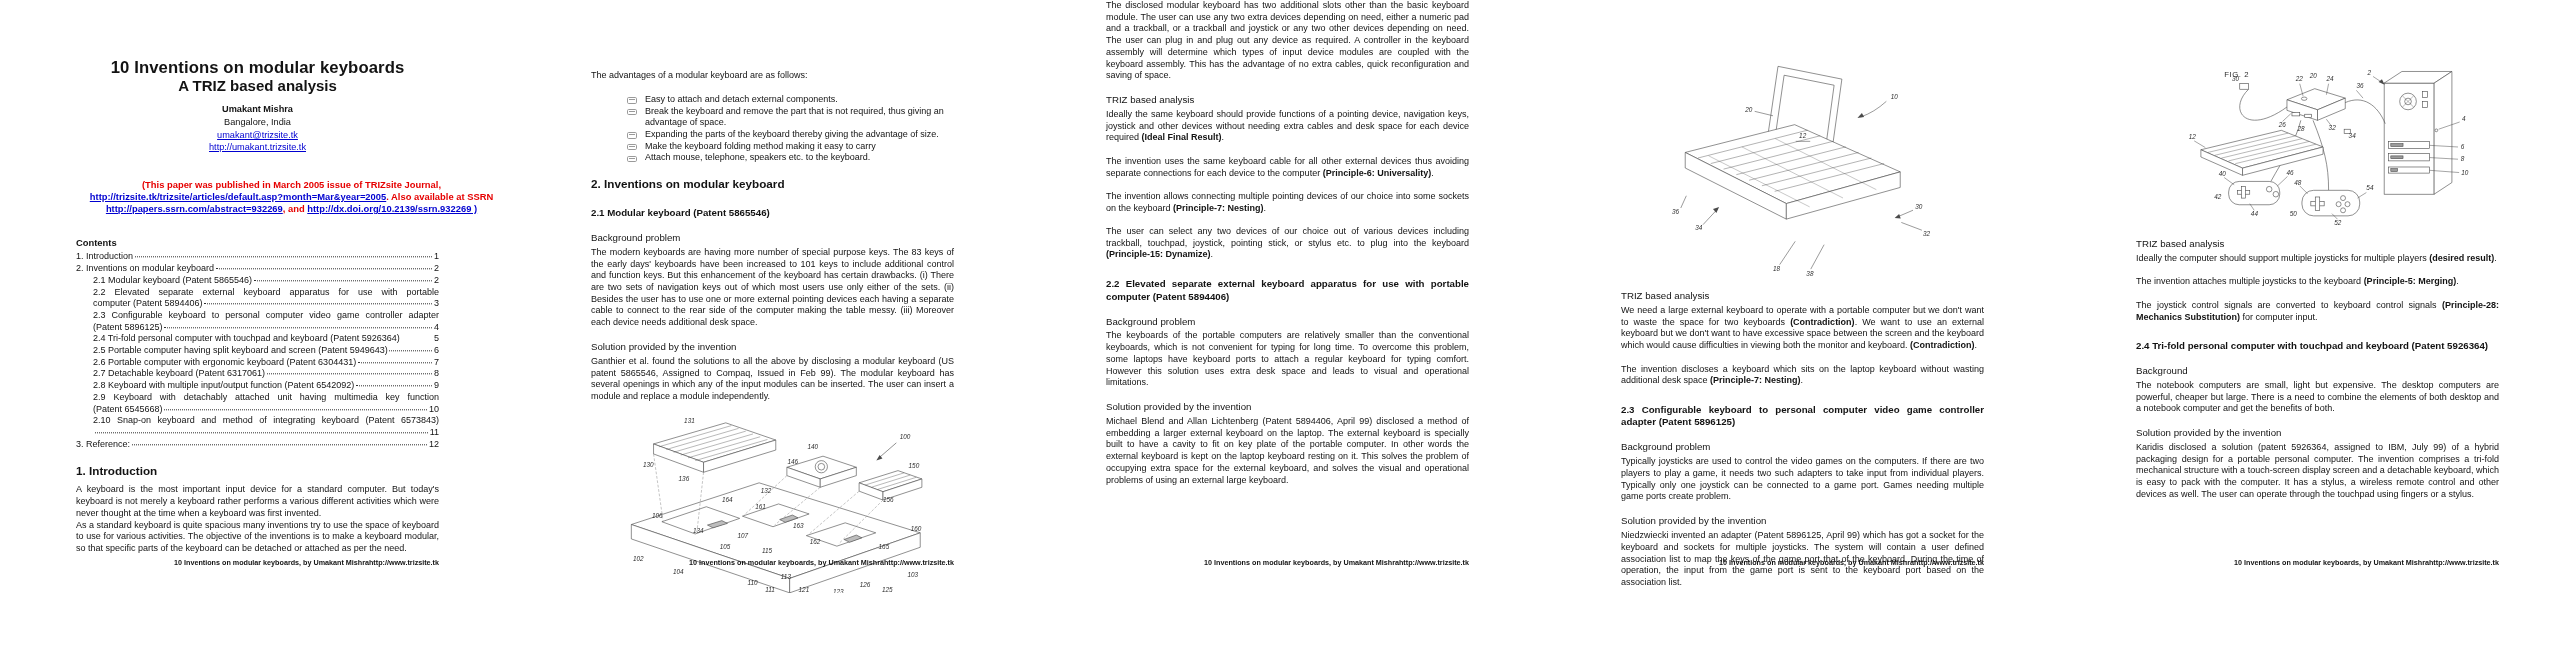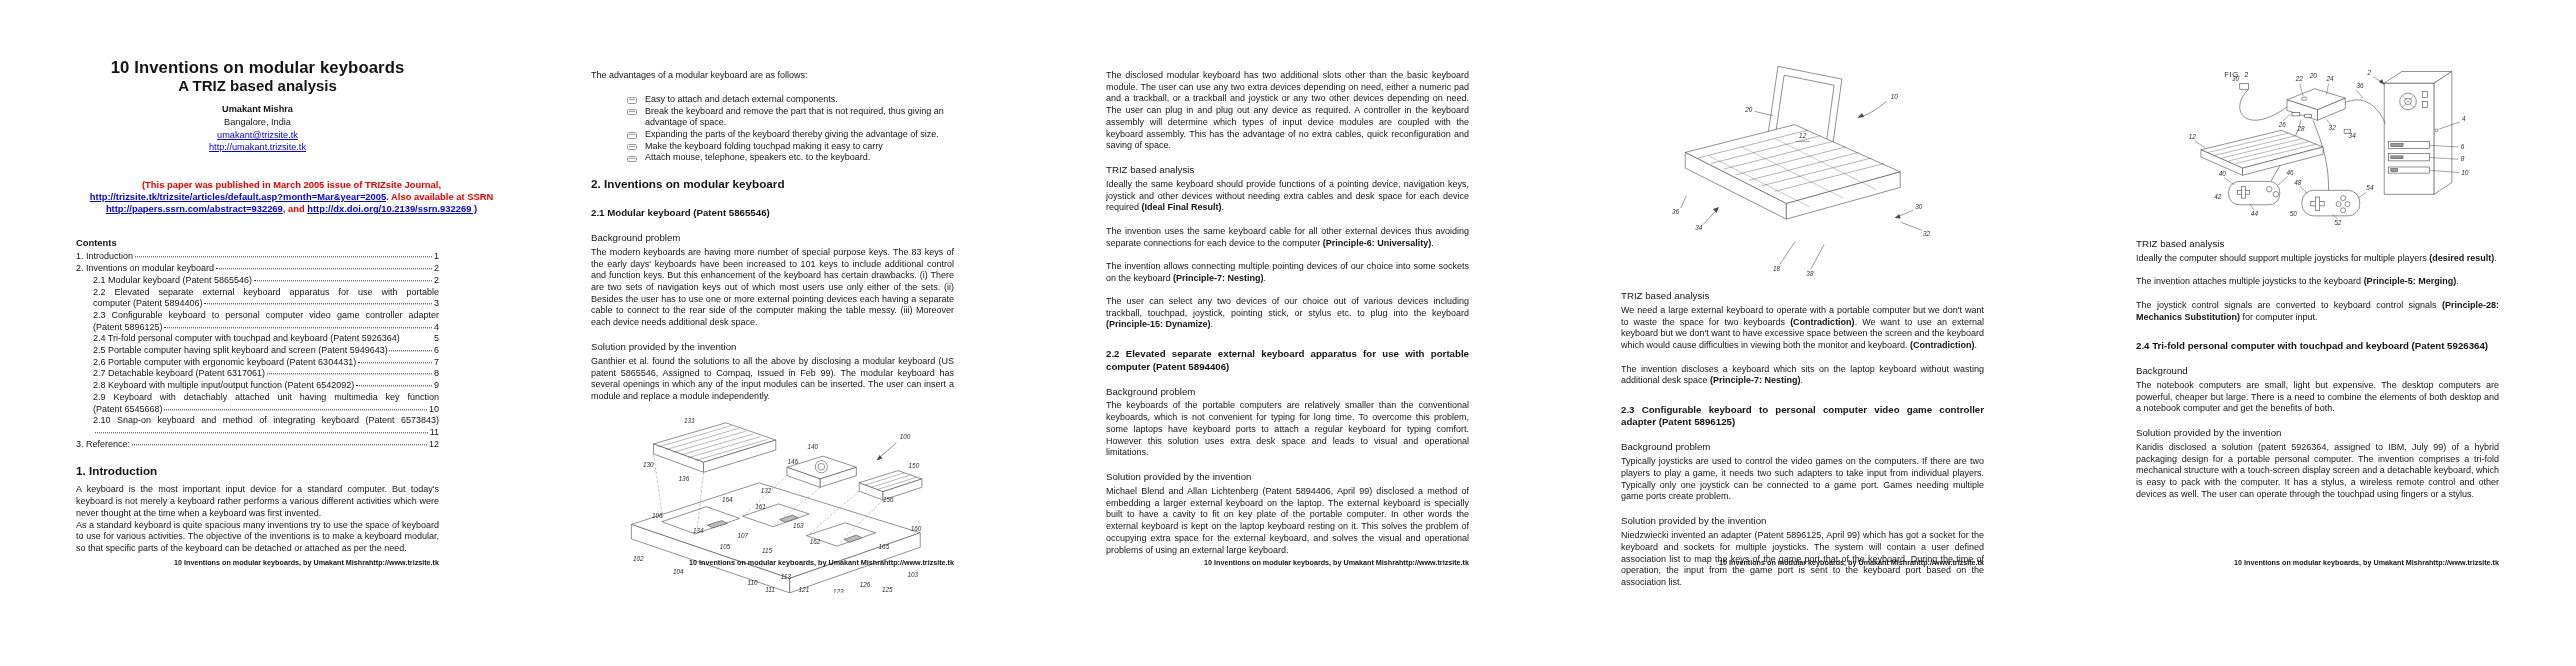--- a/index.html
+++ b/index.html
@@ -5,21 +5,21 @@
   html,body { margin:0; padding:0; }
   body {
     width:2576px; height:667px; background:#ffffff;
     font-family:"Liberation Sans", sans-serif; color:#131313;
     display:flex; flex-direction:row; overflow:hidden;
   }
   .sheet { width:515px; height:593px; position:relative; flex:none; overflow:hidden; background:#fff; }
   .col { margin:0 76px; position:relative; }
   .s1 .col { padding-top:58px; }
   .s2 .col { padding-top:70px; }
-  .s3 .col { padding-top:70px; }
+  .s3 .col { }
   .s4 .col { padding-top:58px; }
   .s5 .col { padding-top:58px; }
 
   .t1 { font-size:16.7px; line-height:19px; font-weight:bold; text-align:center; letter-spacing:0.1px; }
   .t2 { font-size:15px; line-height:17px; font-weight:bold; text-align:center; }
   .byline { margin-top:9px; text-align:center; }
   .byline .author { font-size:9.2px; font-weight:bold; line-height:13.3px; }
   .byline .loc { font-size:9.2px; line-height:12.8px; }
   .byline .lnkline { font-size:9.2px; line-height:12.2px; }
   .lnk { color:#0000d0; text-decoration:underline; cursor:pointer; }
@@ -209,21 +209,21 @@
           <span class="btx">Break the keyboard and remove the part that is not required, thus giving an advantage of space.</span>
         </div>
 
         <div class="bul">
           <span class="blt"></span>
           <span class="btx">Expanding the parts of the keyboard thereby giving the advantage of size.</span>
         </div>
 
         <div class="bul">
           <span class="blt"></span>
-          <span class="btx">Make the keyboard folding touchpad making it easy to carry</span>
+          <span class="btx">Make the keyboard folding method making it easy to carry</span>
         </div>
 
         <div class="bul">
           <span class="blt"></span>
           <span class="btx">Attach mouse, telephone, speakers etc. to the keyboard.</span>
         </div>
       </div>
     <div class="h-sec">2. Inventions on modular keyboard</div>
     <div class="h-sub">2.1 Modular keyboard (Patent 5865546)</div>
     <div class="h-min">Background problem</div>

